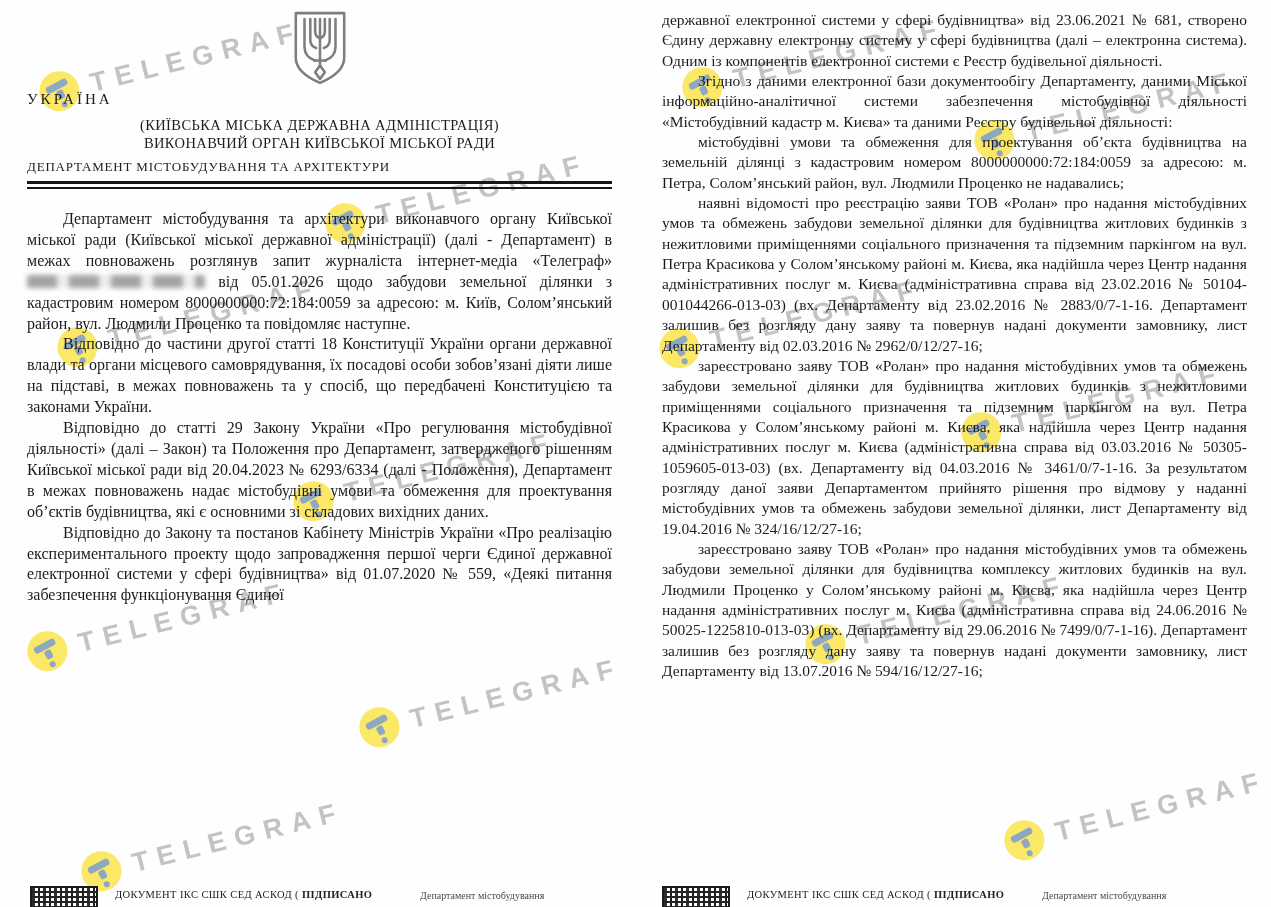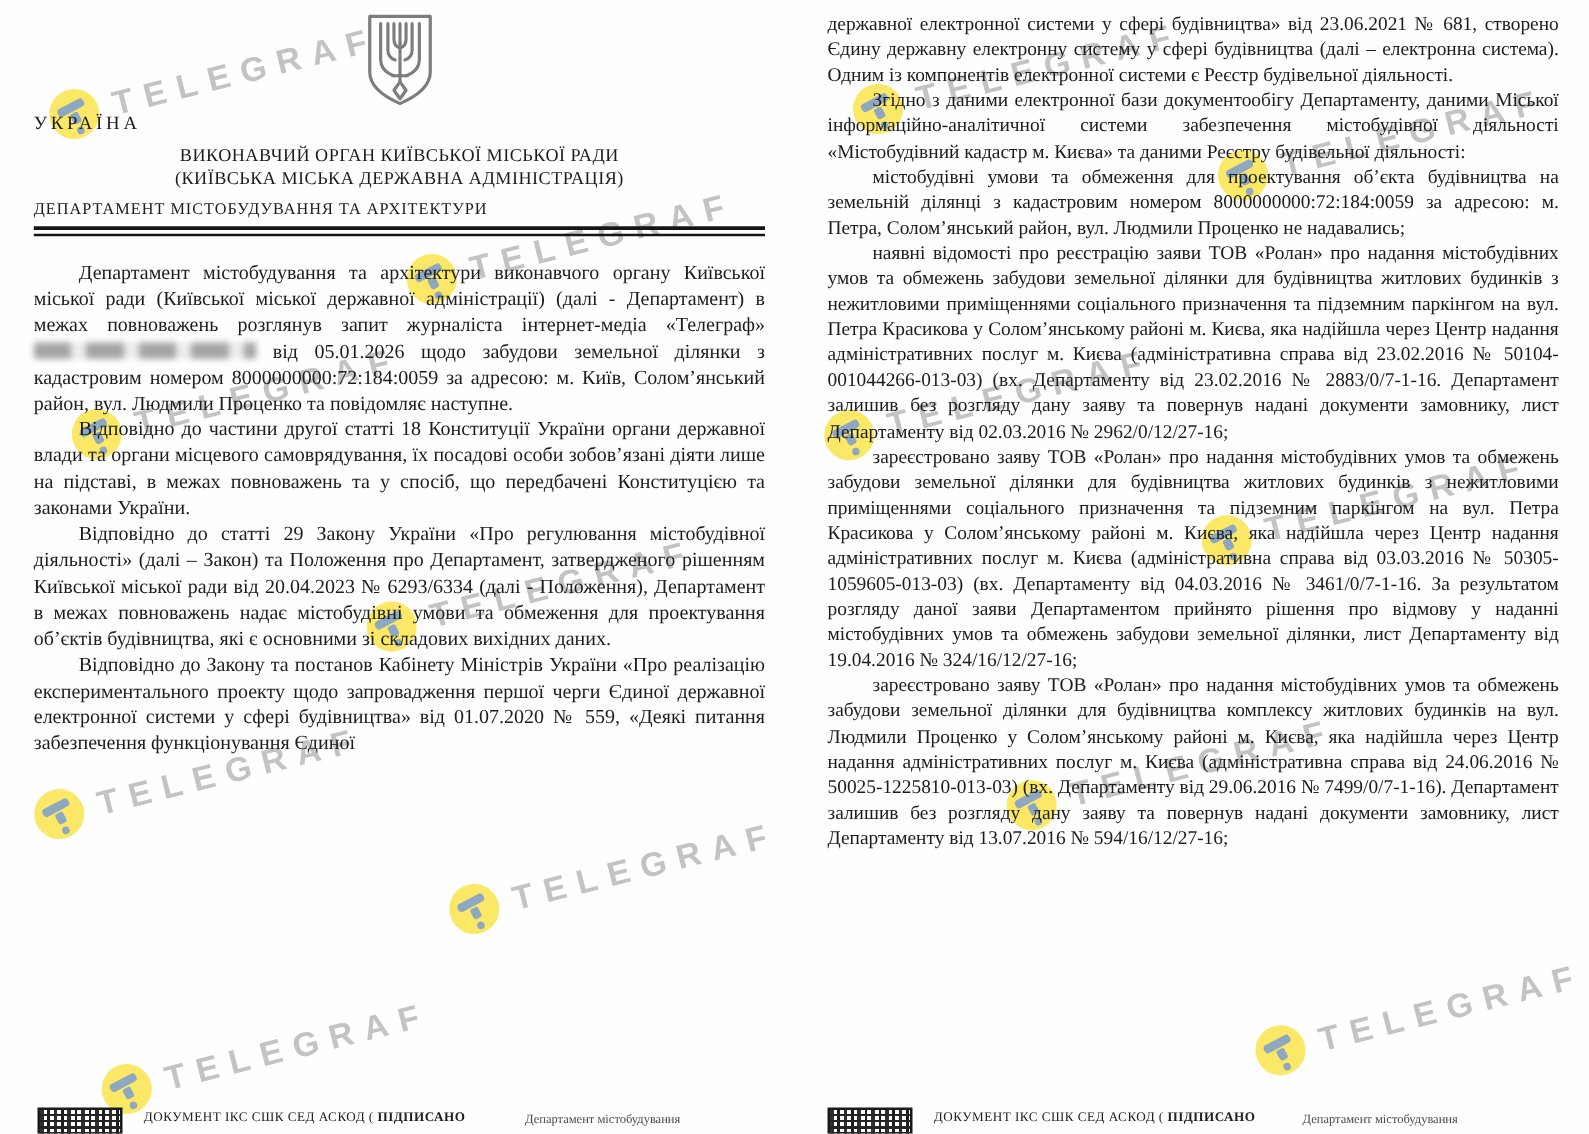--- a/index.html
+++ b/index.html
@@ -170,22 +170,22 @@
       <path d="M16,9 V38 C16,46 21,50 27,52"></path>
       <path d="M48,9 V38 C48,46 43,50 37,52"></path>
       <path d="M22,9 V31 C22,36 25,38 28,39"></path>
       <path d="M42,9 V31 C42,36 39,38 36,39"></path>
       <path d="M26,52 H38"></path>
       <path d="M32,57 L37,64 L32,71 L27,64 Z"></path>
     </svg>
 
     <div class="h-country">УКРАЇНА</div>
     <div class="h-org">
+      <div>(КИЇВСЬКА МІСЬКА ДЕРЖАВНА АДМІНІСТРАЦІЯ)</div>
       <div>ВИКОНАВЧИЙ ОРГАН КИЇВСЬКОЇ МІСЬКОЇ РАДИ</div>
-      <div>(КИЇВСЬКА МІСЬКА ДЕРЖАВНА АДМІНІСТРАЦІЯ)</div>
     </div>
     <div class="h-dept">ДЕПАРТАМЕНТ МІСТОБУДУВАННЯ ТА АРХІТЕКТУРИ</div>
     <div class="h-rule"></div>
 
 
     <div class="body-left">
       <p><span>Департамент містобудування та архітектури виконавчого органу Київської міської ради (Київської міської державної адміністрації) (далі - Департамент) в межах повноважень розглянув запит журналіста інтернет-медіа «Телеграф»</span>
         <span class="redacted"></span>
         <span>від 05.01.2026 щодо забудови земельної ділянки з кадастровим номером 8000000000:72:184:0059 за адресою: м. Київ, Солом’янський район, вул. Людмили Проценко та повідомляє наступне.</span></p>
       <p>Відповідно до частини другої статті 18 Конституції України органи державної влади та органи місцевого самоврядування, їх посадові особи зобов’язані діяти лише на підставі, в межах повноважень та у спосіб, що передбачені Конституцією та законами України.</p>

